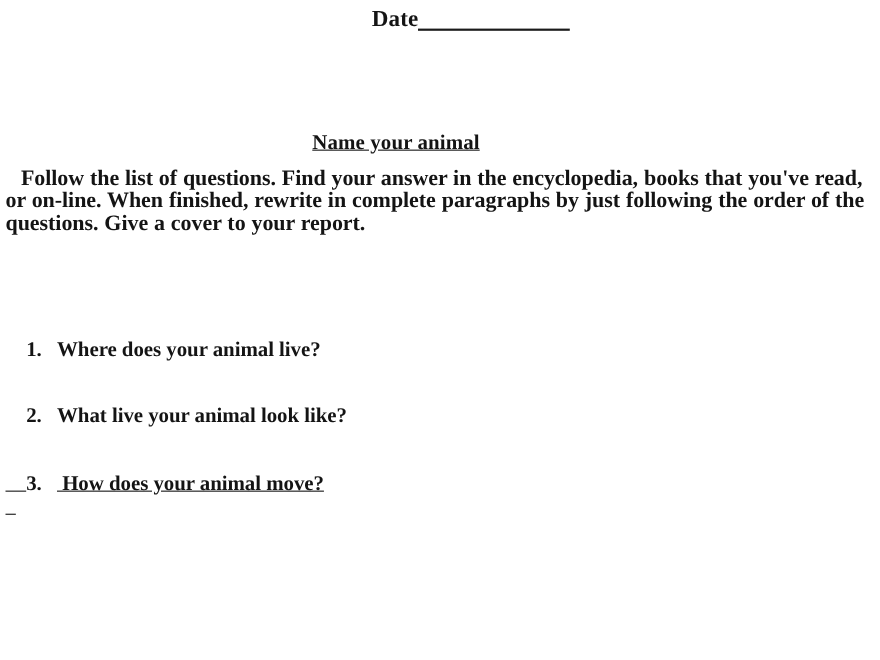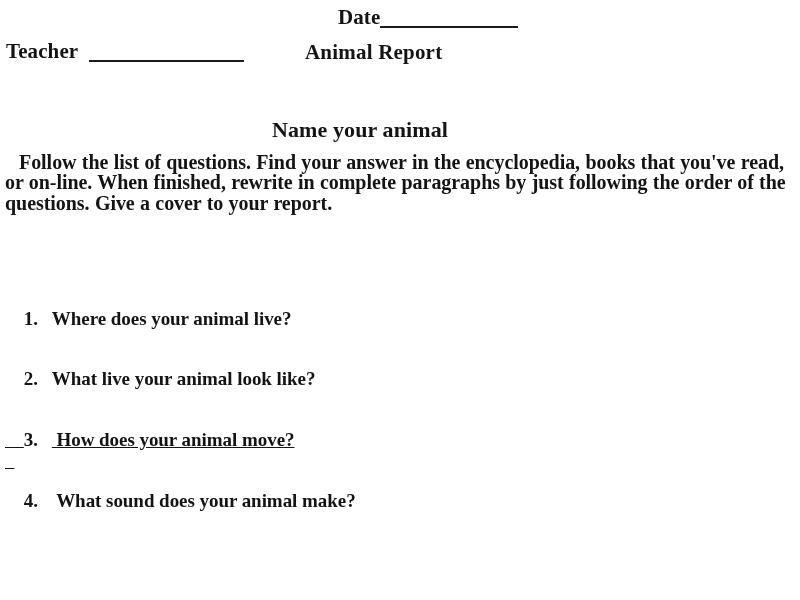--- a/index.html
+++ b/index.html
@@ -72,24 +72,25 @@
     letter-spacing: 0.2px;
   }
 
   
   #subheading {
     position: absolute;
     left: 0;
     top: 120px;
     width: 720px;
     text-align: center;
-    font-size: 22px;
+    font-size: 19px;
     font-weight: bold;
     line-height: 20px;
     letter-spacing: 0.1px;
+    text-decoration: underline;
   }
 
   
   #instructions {
     position: absolute;
     left: 5px;
     top: 152px;
     width: 793px;
     font-size: 20px;
     font-weight: bold;
@@ -137,42 +138,32 @@
 
 <div class="page">
 
   <div class="hdr-row row1">
     <div class="field" id="f-date">
       <span class="lbl">Date</span>
         <span class="rule"></span>
     </div>
   </div>
 
-  <div class="hdr-row row2">
-    <div class="field" id="f-teacher">
-      <span class="lbl">Teacher</span>
-        <span class="rule"></span>
-    </div>
-    <div id="title-animal-report">Animal Report</div>
-  </div>
 
   <div id="subheading">Name your animal</div>
 
   <div id="instructions">Follow the list of questions.  Find your answer in the encyclopedia, books that you've read, or on-line.  When finished, rewrite in complete paragraphs by just following the order of the questions.  Give a cover to your report.</div>
 
 
   <div class="question q1">
     <span class="qnum">1.</span><span>Where does your animal live?</span>
   </div>
   <div class="question q2">
     <span class="qnum">2.</span><span>What live your animal look like?</span>
   </div>
   <div class="question q3">
     <span class="qnum">3.</span><span> How does your animal move?</span>
   </div>
-  <div class="question q4">
-    <span class="qnum">4.</span><span> What sound does your animal make?</span>
-  </div>
   <div class="question q6">
     
   </div>
 
 </div>
 
 </body></html>

